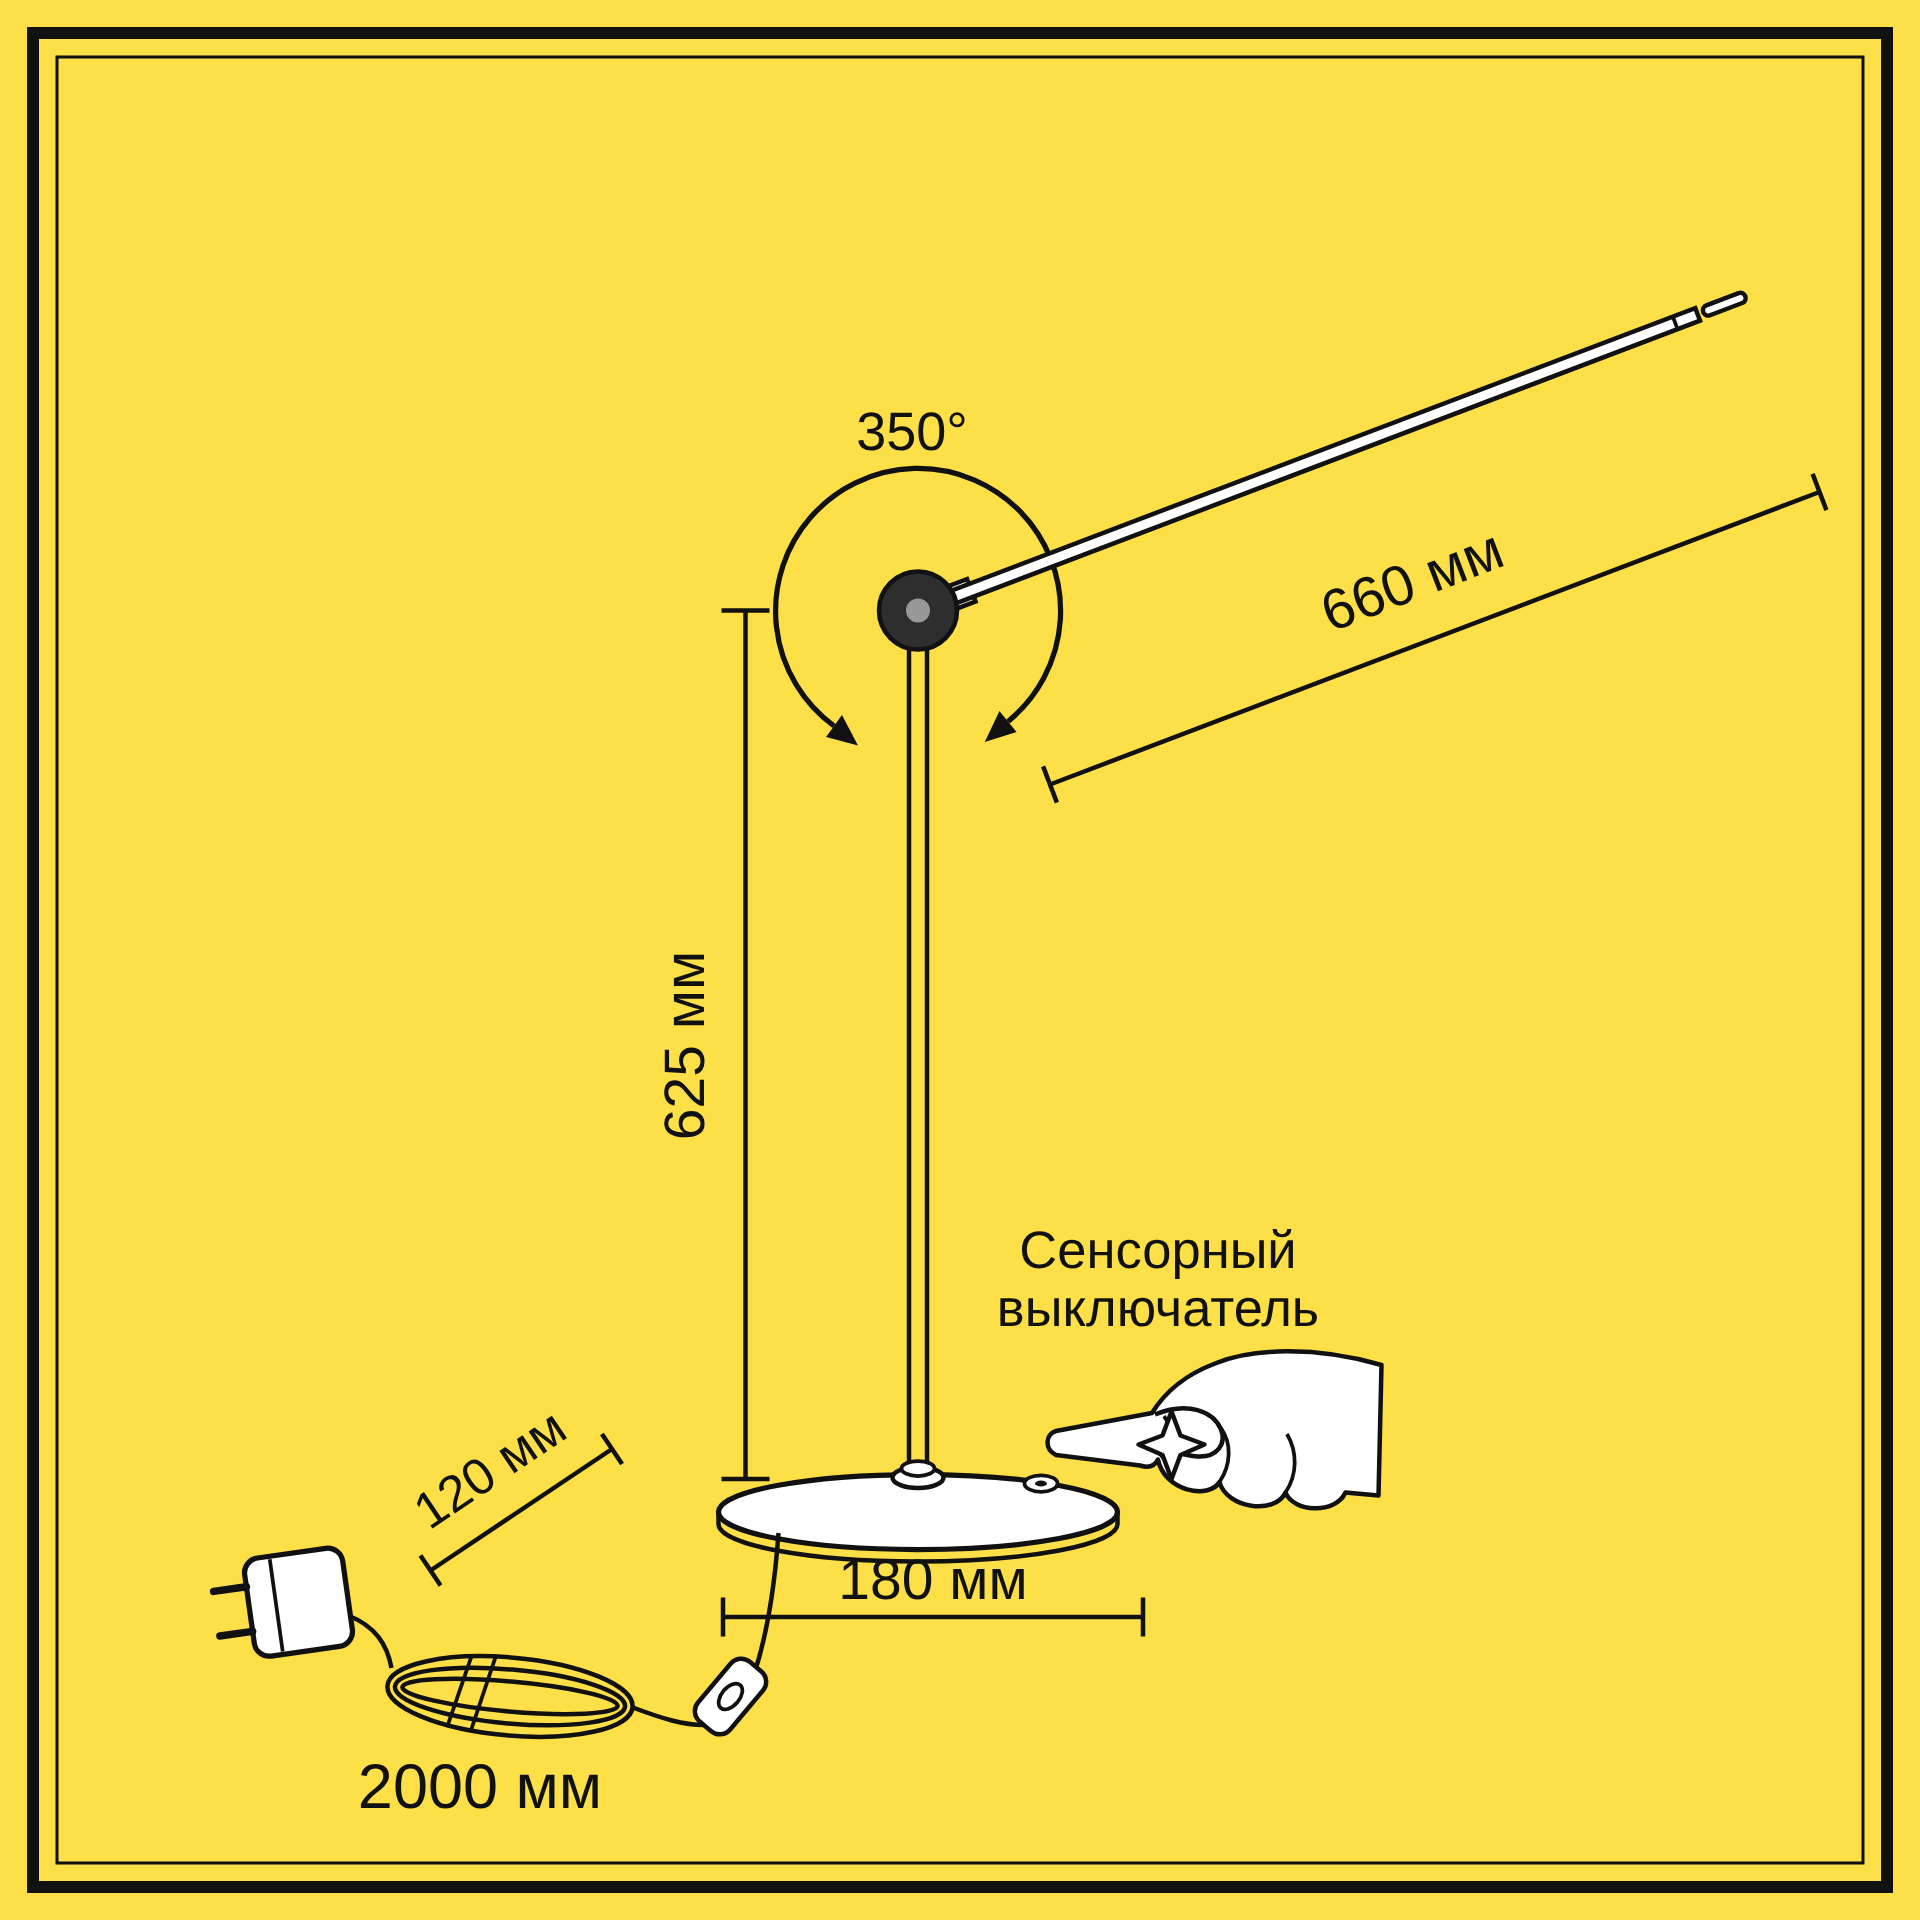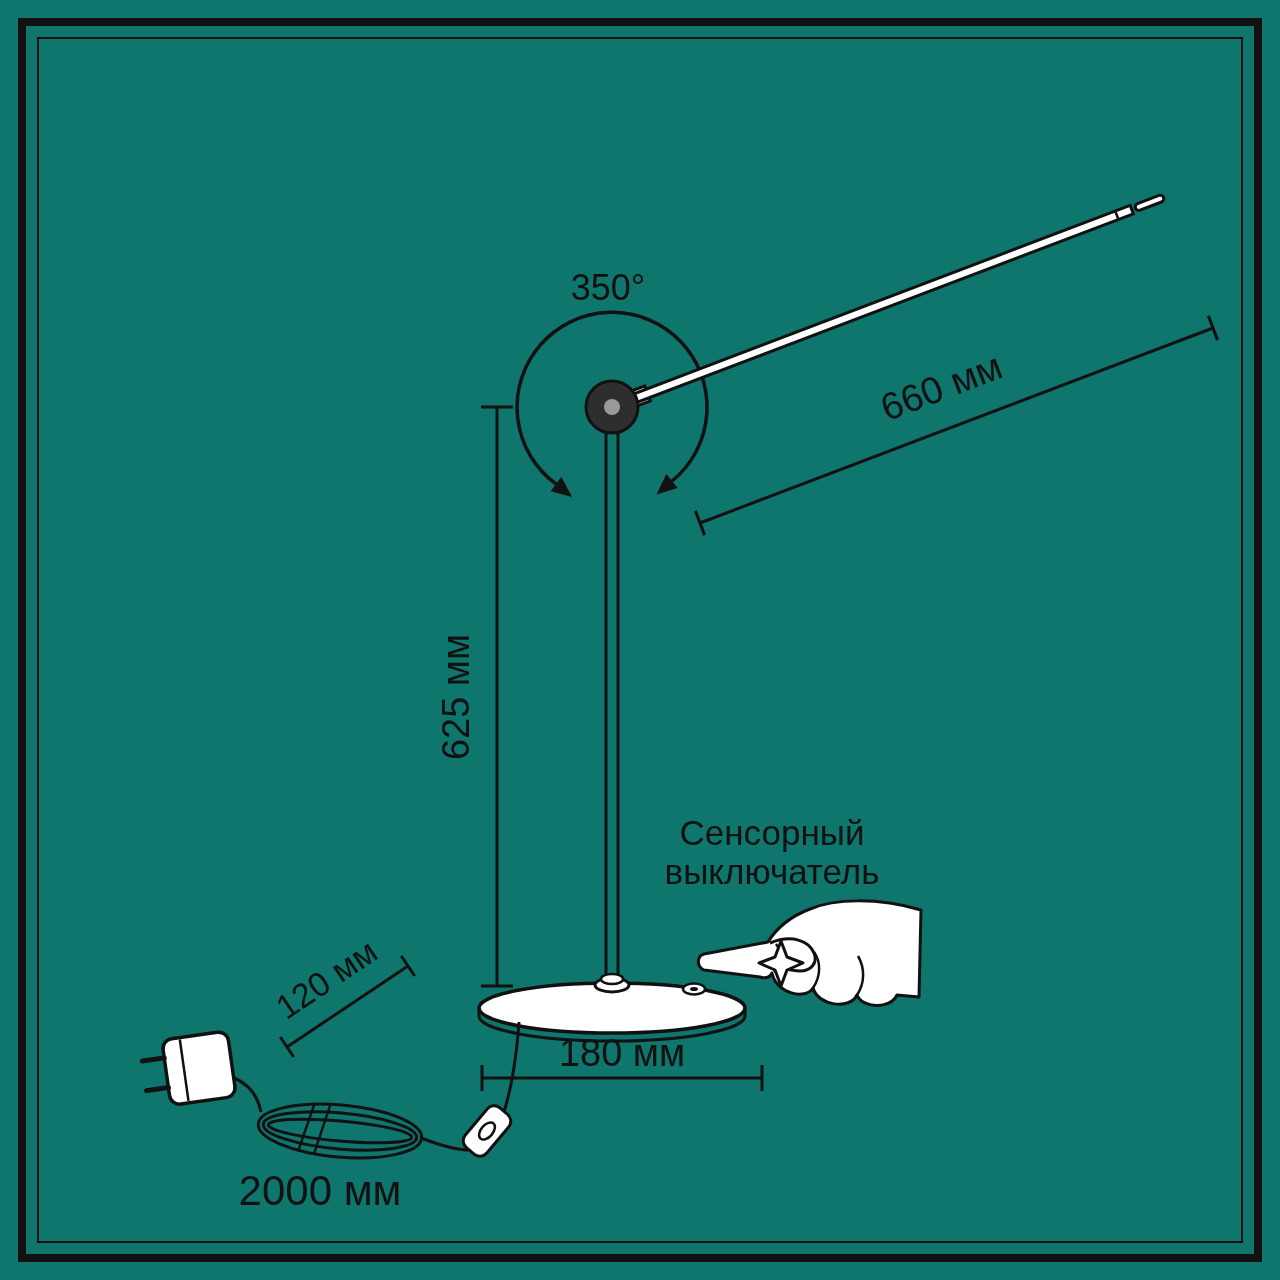--- a/index.html
+++ b/index.html
@@ -1,16 +1,16 @@
 <!DOCTYPE html>
 <html><head>
 <meta charset="utf-8">
 <style>
   html,body{margin:0;padding:0;background:#ffffff;}
-  .canvas{position:relative;width:1280px;height:1280px;background:#0f766e;overflow:hidden;}
+  .canvas{position:relative;width:1280px;height:1280px;background:#fde047;overflow:hidden;}
   svg{display:block;}
   text{font-family:"Liberation Sans","DejaVu Sans",sans-serif;fill:#111111;}
   .ln{stroke:#111111;fill:none;}
 </style>
 </head>
 <body>
 
 <div class="canvas">
 <svg width="1280" height="1280" viewBox="0 0 1280 1280">
 

